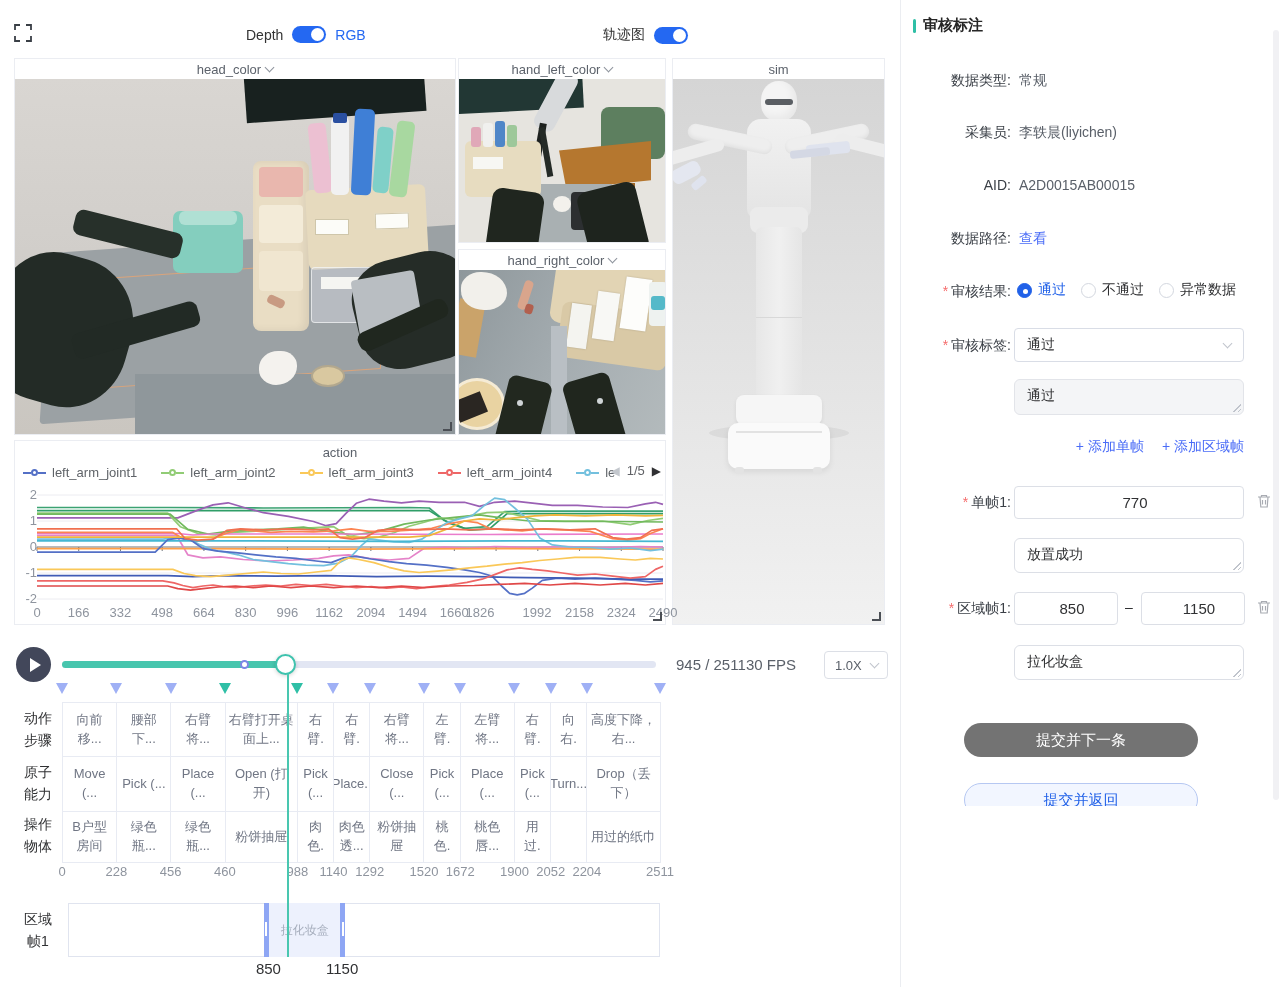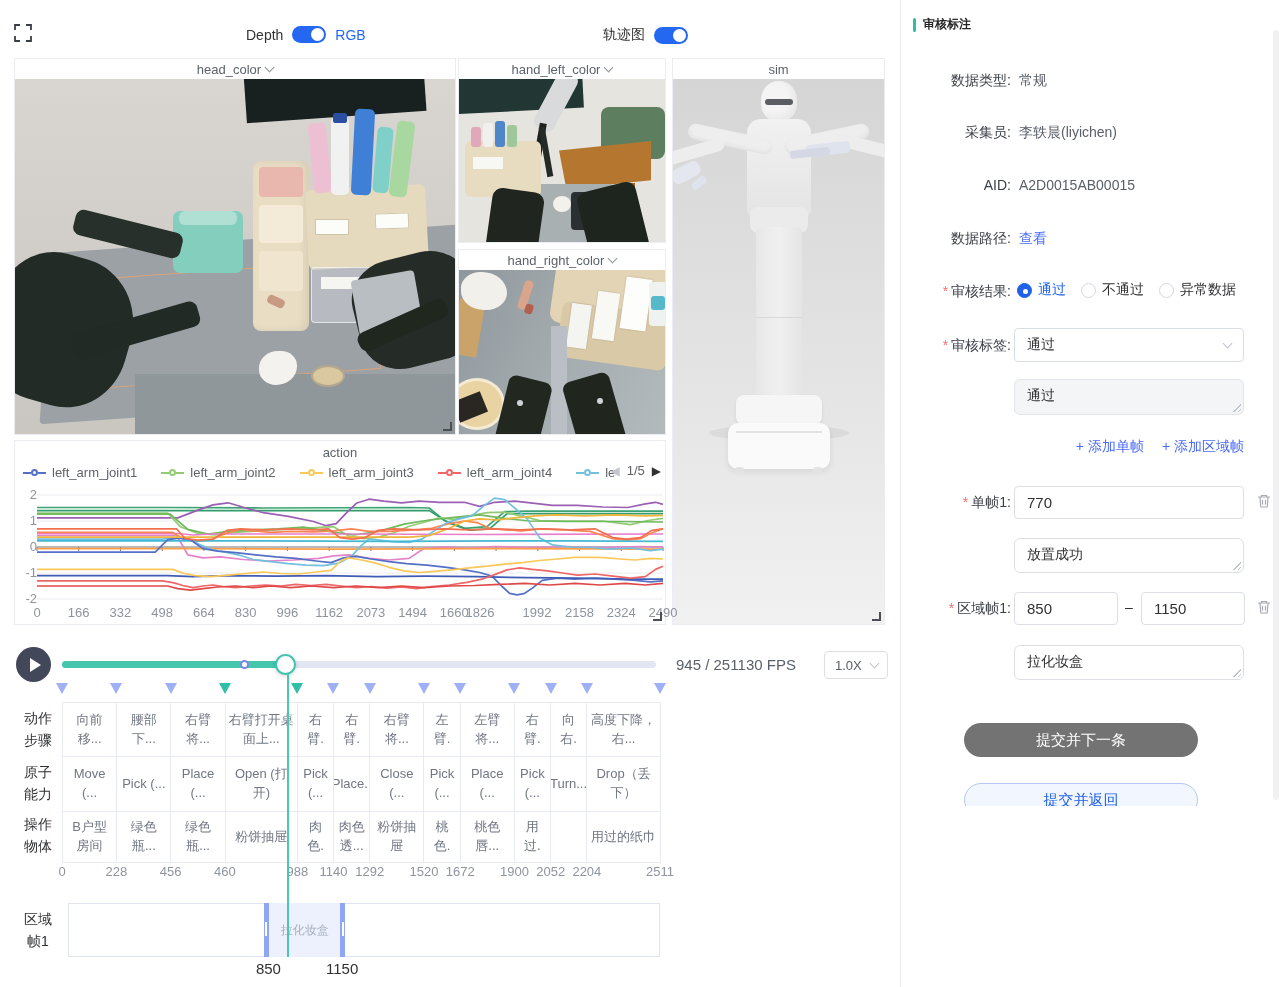--- a/index.html
+++ b/index.html
@@ -73,21 +73,21 @@
   .reglab{position:absolute;top:960px;font-size:15px;color:#303133;transform:translateX(-50%);}
   
   .scene{position:absolute;left:672px;top:698px;width:218px;font-size:13px;}
   .scene .t{font-weight:bold;color:#303133;margin-bottom:5px;}
   .scene .b{color:#a9b1c0;line-height:1.65;}
   
   .right{position:absolute;left:900px;top:0;width:380px;height:987px;border-left:1px solid #ebedf1;background:#fff;}
   .rp-clip{position:absolute;left:0;top:0;width:380px;height:806px;overflow:hidden;}
   .rp-head{position:absolute;left:12px;top:16px;display:flex;align-items:center;gap:7px;}
   .rp-head .bar{width:3px;height:14px;background:#2fbfa6;border-radius:2px;}
-  .rp-head .tt{font-size:12px;font-weight:bold;color:#262626;}
+  .rp-head .tt{font-size:15px;font-weight:bold;color:#262626;}
   .rp-lab{position:absolute;left:0;width:110px;text-align:right;font-size:14px;color:#3a3f46;}
   .rp-val{position:absolute;left:118px;font-size:14px;color:#5a6069;}
   .link{color:#4a6cf7;cursor:pointer;}
   .star{color:#f56c6c;margin-right:3px;}
   .radios{position:absolute;left:116px;display:flex;align-items:center;gap:15px;font-size:14px;}
   .radio{display:flex;align-items:center;gap:6px;cursor:pointer;color:#303133;}
   .rdot{width:15px;height:15px;border-radius:50%;border:1px solid #d3d7df;background:#fff;position:relative;}
   .rdot.sel{background:#2161e8;border-color:#2161e8;}
   .rdot.sel::after{content:"";position:absolute;left:5px;top:5px;width:5px;height:5px;border-radius:50%;background:#fff;}
   .radio.sel-lbl{color:#2161e8;}
@@ -95,21 +95,21 @@
           background:#fff;display:flex;align-items:center;cursor:pointer;}
   .select .v{flex:1;padding-left:12px;font-size:14px;color:#303133;}
   .select .chev{margin-right:12px;border-color:#c0c4cc;}
   .tarea{position:absolute;left:113px;width:230px;border-radius:6px;font-size:14px;color:#303133;
          padding:7px 12px;cursor:text;}
   .tarea.grey{background:#f4f5f7;border:1px solid #e2e4e9;}
   .tarea.white{background:#fff;border:1px solid #dcdfe6;}
   .tarea .grab{position:absolute;right:2px;bottom:2px;width:9px;height:9px;
     background:linear-gradient(135deg,transparent 0 55%,#c0c4cc 55% 63%,transparent 63% 78%,#c0c4cc 78% 86%,transparent 86%);}
   .input{position:absolute;height:33px;border:1px solid #dcdfe6;border-radius:4px;background:#fff;
-         font-size:15px;color:#303133;display:flex;align-items:center;padding-left:12px;cursor:text;}
+         font-size:15px;color:#303133;display:flex;align-items:center;padding-left:12px;cursor:text;justify-content:center;}
   .addlinks{position:absolute;left:113px;top:438px;width:230px;display:flex;justify-content:flex-end;
             gap:18px;font-size:14px;}
   .trash{position:absolute;width:16px;height:16px;cursor:pointer;}
   .btn{position:absolute;left:63px;width:234px;height:34px;border-radius:17px;display:flex;
        align-items:center;justify-content:center;font-size:15px;cursor:pointer;}
   .btn.primary{background:#737373;color:#fff;}
   .btn.secondary{background:#f2f6ff;border:1px solid #b6c8f2;color:#2161e8;}
   .sbar{position:absolute;right:1px;top:30px;width:6px;height:770px;background:#f1f1f4;border-radius:3px;cursor:pointer;}
   .dash{position:absolute;font-size:14px;color:#303133;}
 </style>
@@ -363,21 +363,21 @@
       </div>
     <div id="chart-xticks">
         <div class="xtick" style="left: 22px;">0</div>
         <div class="xtick" style="left: 63.7333px;">166</div>
         <div class="xtick" style="left: 105.467px;">332</div>
         <div class="xtick" style="left: 147.2px;">498</div>
         <div class="xtick" style="left: 188.933px;">664</div>
         <div class="xtick" style="left: 230.667px;">830</div>
         <div class="xtick" style="left: 272.4px;">996</div>
         <div class="xtick" style="left: 314.133px;">1162</div>
-        <div class="xtick" style="left: 355.867px;">2073</div>
+        <div class="xtick" style="left: 355.867px;">2094</div>
         <div class="xtick" style="left: 397.6px;">1494</div>
         <div class="xtick" style="left: 439.333px;">1660</div>
         <div class="xtick" style="left: 465px;">1826</div>
         <div class="xtick" style="left: 522px;">1992</div>
         <div class="xtick" style="left: 564.533px;">2158</div>
         <div class="xtick" style="left: 606.267px;">2324</div>
         <div class="xtick" style="left: 648px;">2490</div>
       </div>
     <div class="corner"></div>
   </div>

